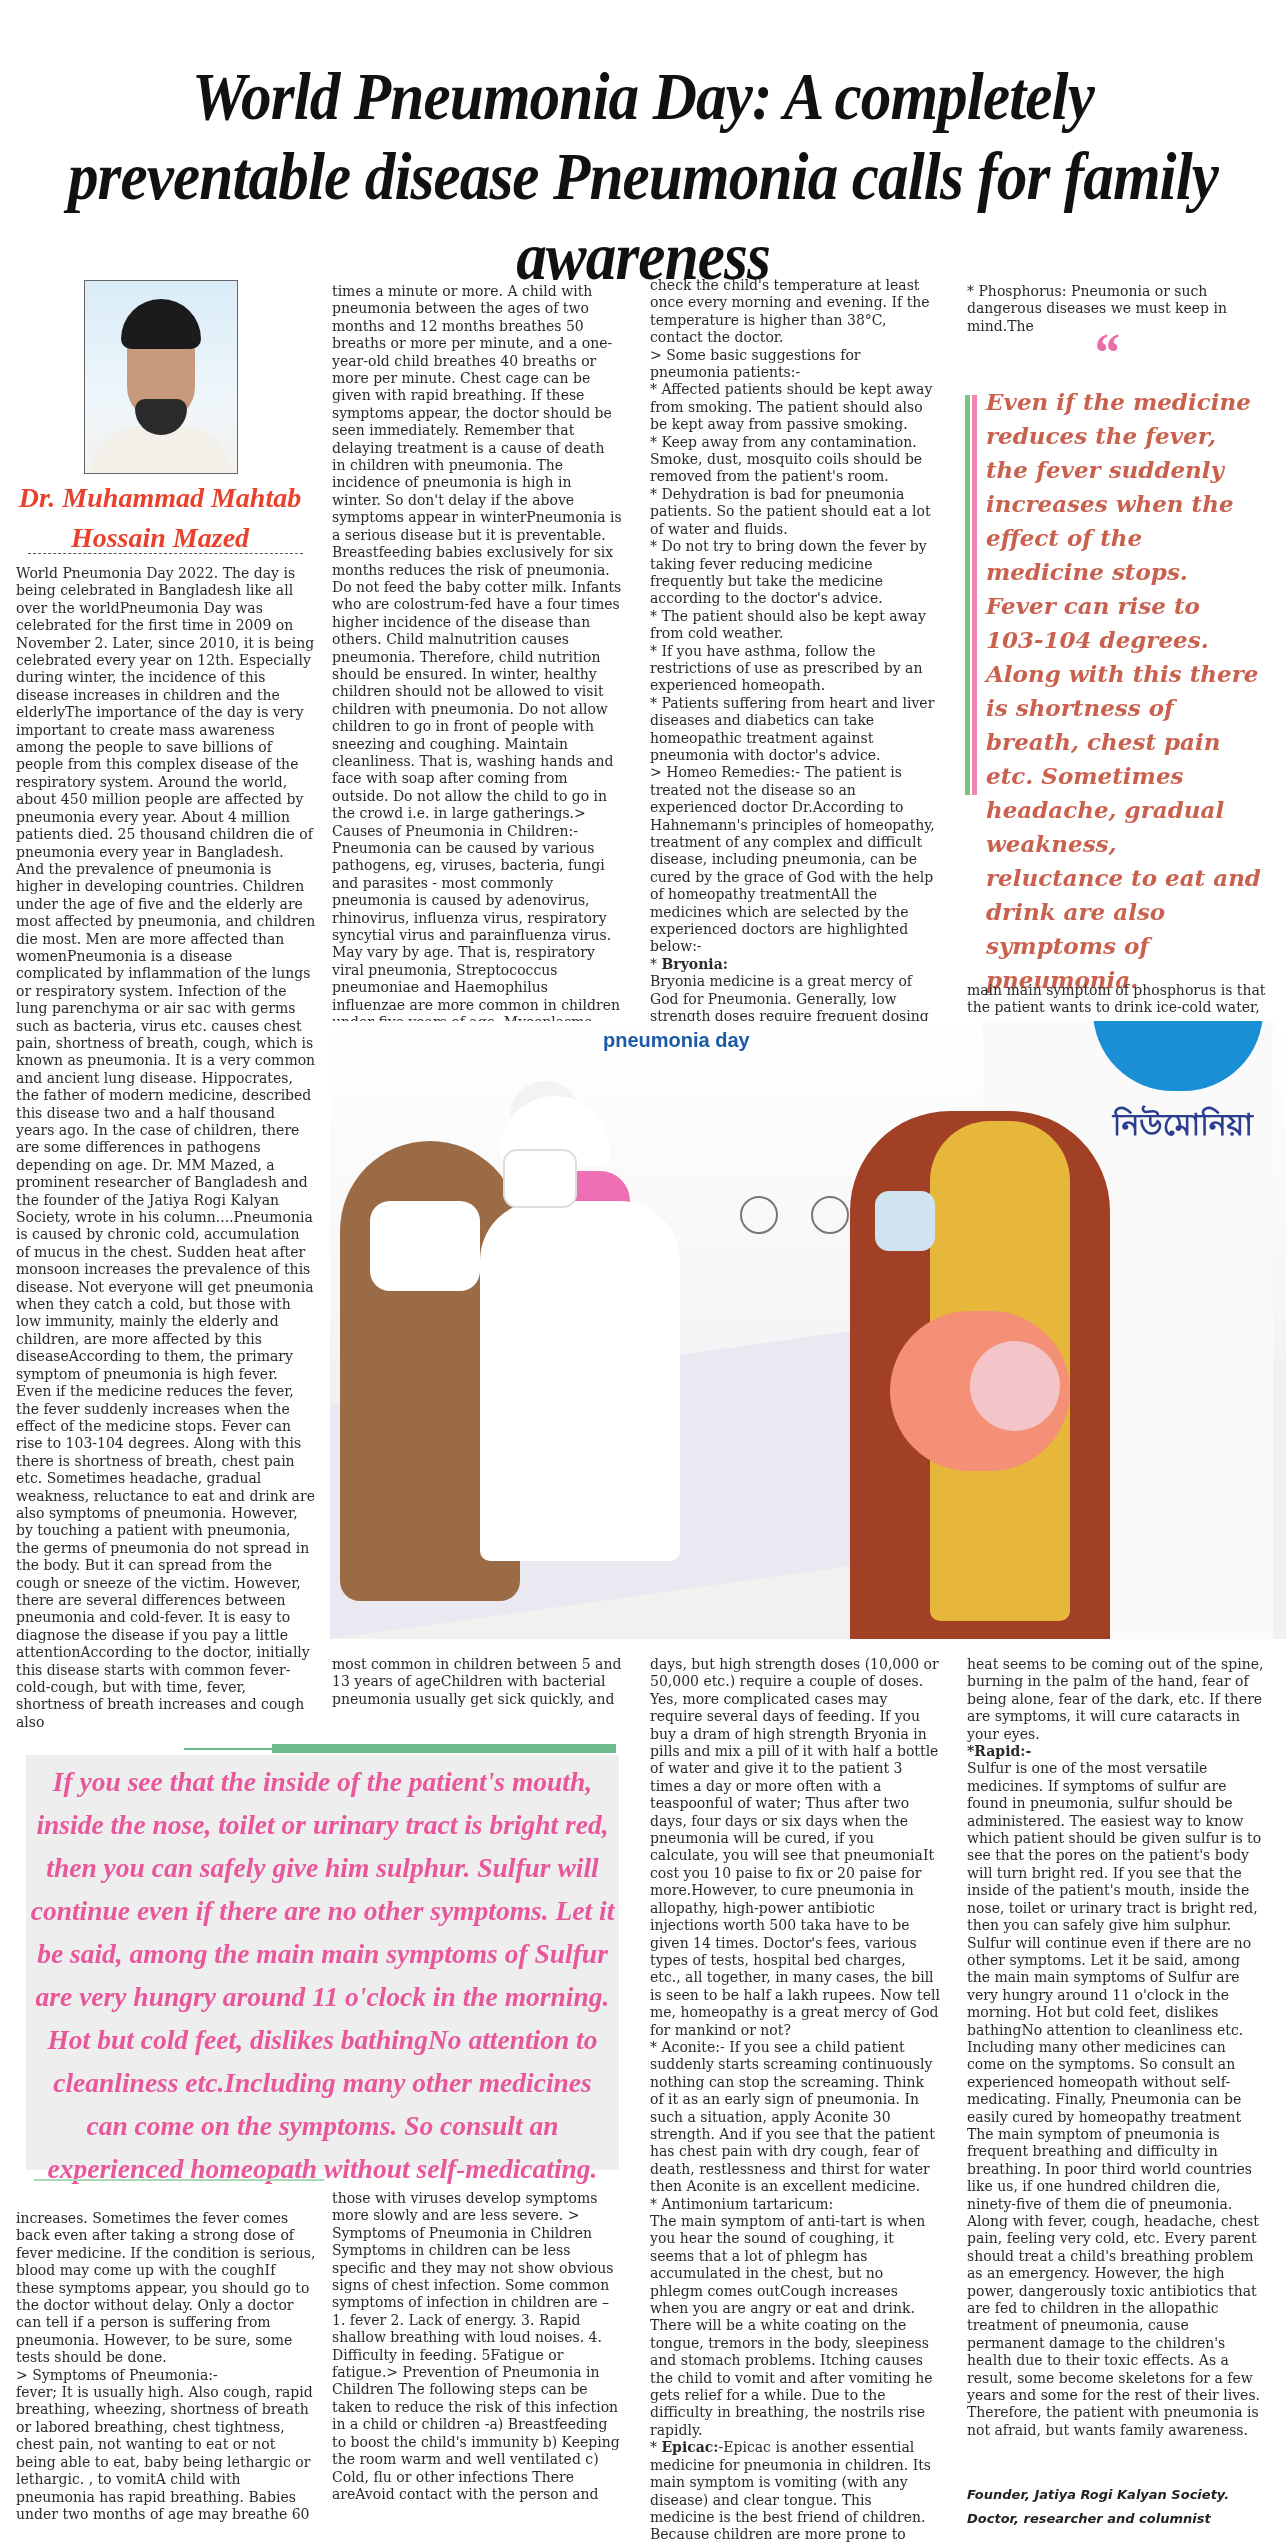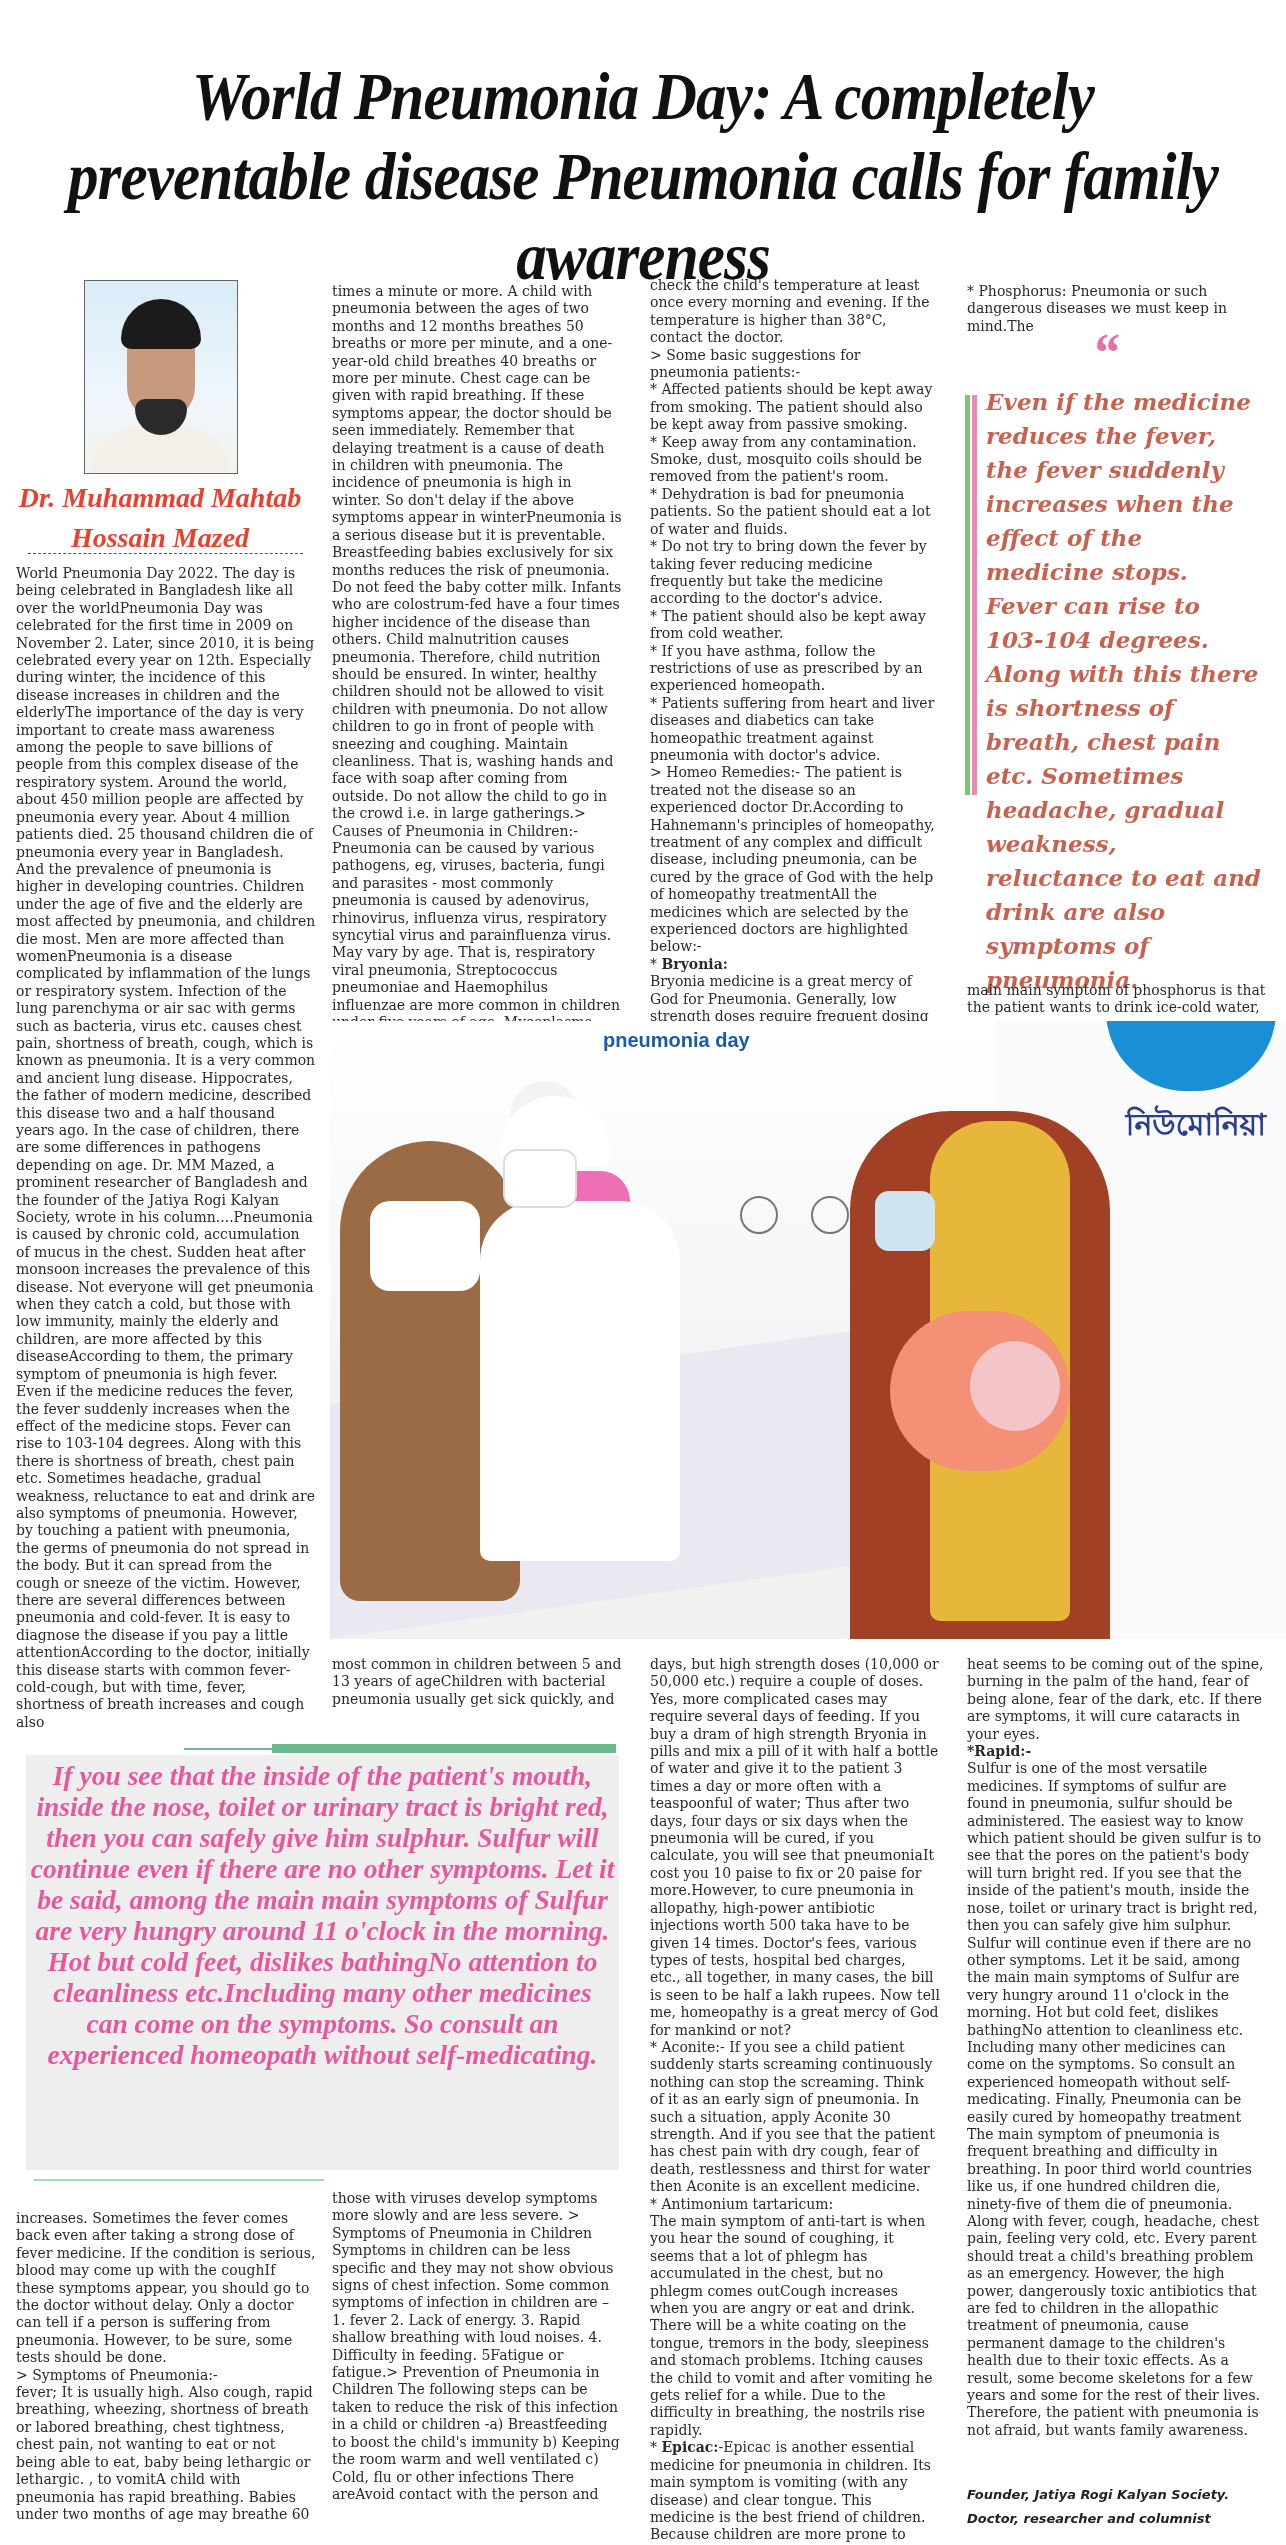--- a/index.html
+++ b/index.html
@@ -23,21 +23,21 @@
   #c3b { left: 650px; top: 1656px; width: 290px; }
   #c4a { left: 967px; top: 283px; width: 300px; }
   #c4b { left: 967px; top: 982px; width: 300px; }
   #c4c { left: 967px; top: 1656px; width: 300px; }
   .quote-mark { position: absolute; left: 1092px; top: 328px; font-family: "Liberation Serif", serif; font-weight: bold; font-style: italic; font-size: 54px; color: #e86fa8; line-height: 50px; }
   .quote-bar-green { position: absolute; left: 965px; top: 395px; width: 5px; height: 400px; background: #7cc47e; }
   .quote-bar-pink { position: absolute; left: 972px; top: 395px; width: 5px; height: 400px; background: #ef86b3; }
   .pullquote1 { position: absolute; left: 986px; top: 385px; width: 275px; font-family: "DejaVu Serif", serif; font-style: italic; font-weight: bold; font-size: 23px; line-height: 34px; color: #c9614f; }
   .photo-main { position: absolute; left: 330px; top: 1021px; width: 956px; height: 618px; background: #f3f1ef; overflow: hidden; }
   .pm-wall { position: absolute; left: 0; top: 0; width: 100%; height: 55%; background: linear-gradient(180deg,#ffffff,#f4f4f6); }
-  .pm-banner { position: absolute; right: 0; top: 0; width: 290px; height: 100%; background: #fafafa; }
+  .pm-banner { position: absolute; right: 13px; top: 0; width: 290px; height: 100%; background: #fafafa; }
   .pm-globe { position: absolute; right: 10px; top: -40px; width: 170px; height: 110px; background: #1b8fd6; border-radius: 0 0 80px 80px; }
   .pm-bn { position: absolute; right: 20px; top: 80px; font-family: "DejaVu Sans", sans-serif; font-size: 30px; color: #2a3d8f; font-weight: bold; }
   .pm-table { position: absolute; left: 0; top: 62%; width: 62%; height: 38%; background: #eae8f0; transform: skewY(-8deg); transform-origin: left top; }
   .pm-p1 { position: absolute; left: 10px; top: 120px; width: 180px; height: 460px; background: #9a6b45; border-radius: 90px 90px 20px 20px; }
   .pm-p1f { position: absolute; left: 40px; top: 180px; width: 110px; height: 90px; background: #ffffff; border-radius: 20px; }
   .pm-p2 { position: absolute; left: 150px; top: 180px; width: 200px; height: 360px; background: #ffffff; border-radius: 60px 60px 10px 10px; }
   .pm-cap { position: absolute; left: 170px; top: 75px; width: 110px; height: 70px; background: #ffffff; border-radius: 55px 55px 10px 10px; }
   .pm-p2f { position: absolute; left: 175px; top: 130px; width: 70px; height: 55px; background: #ffffff; border-radius: 12px; box-shadow: 0 0 0 2px #ddd; }
   .pm-p3 { position: absolute; left: 520px; top: 90px; width: 260px; height: 528px; background: #a14024; border-radius: 100px 100px 0 0; }
   .pm-scarf { position: absolute; left: 600px; top: 100px; width: 140px; height: 500px; background: #e6b73a; border-radius: 60px 60px 10px 10px; }
@@ -46,21 +46,21 @@
   .pm-babyhead { position: absolute; left: 640px; top: 320px; width: 90px; height: 90px; background: #f4c5c8; border-radius: 45px; }
   .pm-balloon { position: absolute; left: 180px; top: 60px; width: 70px; height: 80px; background: #f3f3f3; border-radius: 40px; }
   .pm-fish { position: absolute; left: 150px; top: 150px; width: 150px; height: 110px; background: #ee6fb3; border-radius: 70px 30px 70px 30px; }
   .pm-logos { position: absolute; left: 410px; top: 175px; font-family: "Liberation Sans", sans-serif; font-size: 11px; color: #333; }
   .pm-logo { display: inline-block; width: 34px; height: 34px; border: 2px solid #777; border-radius: 50%; margin-right: 30px; vertical-align: middle; }
   .pm-sc { display: inline-block; font-size: 11px; line-height: 13px; vertical-align: middle; color: #444; }
   .pm-pday { position: absolute; left: 230px; top: 8px; font-family: "Liberation Sans", sans-serif; font-size: 20px; color: #1a5aa6; font-weight: bold; margin-left: 43px; }
   .rule-thin { position: absolute; left: 184px; top: 1748px; width: 88px; height: 2px; background: #6dbb8a; }
   .rule-thick { position: absolute; left: 272px; top: 1744px; width: 344px; height: 9px; background: #6dbb8a; }
   .pullquote2-box { position: absolute; left: 26px; top: 1755px; width: 593px; height: 415px; background: #eeeeef; }
-  .pullquote2 { position: absolute; left: 30px; top: 1760px; width: 585px; text-align: center; font-family: "Liberation Serif", serif; font-style: italic; font-weight: bold; font-size: 27.5px; line-height: 31px; color: #e8579a; }
+  .pullquote2 { position: absolute; left: 30px; top: 1760px; width: 585px; text-align: center; font-family: "Liberation Serif", serif; font-style: italic; font-weight: bold; font-size: 27.5px; line-height: 43px; color: #e8579a; }
   .rule-bottom { position: absolute; left: 34px; top: 2179px; width: 290px; height: 2px; background: #a6dbb5; }
   .signoff { position: absolute; left: 967px; top: 2483px; width: 310px; font-family: "DejaVu Sans", sans-serif; font-style: italic; font-weight: bold; font-size: 13px; line-height: 24px; color: #222; white-space: pre-line; }
 </style>
 </head>
 <body>
 
 <h1 class="headline">World Pneumonia Day: A completely preventable disease Pneumonia calls for family awareness</h1>
 
 <div class="photo">
   <div class="shirt"></div>

